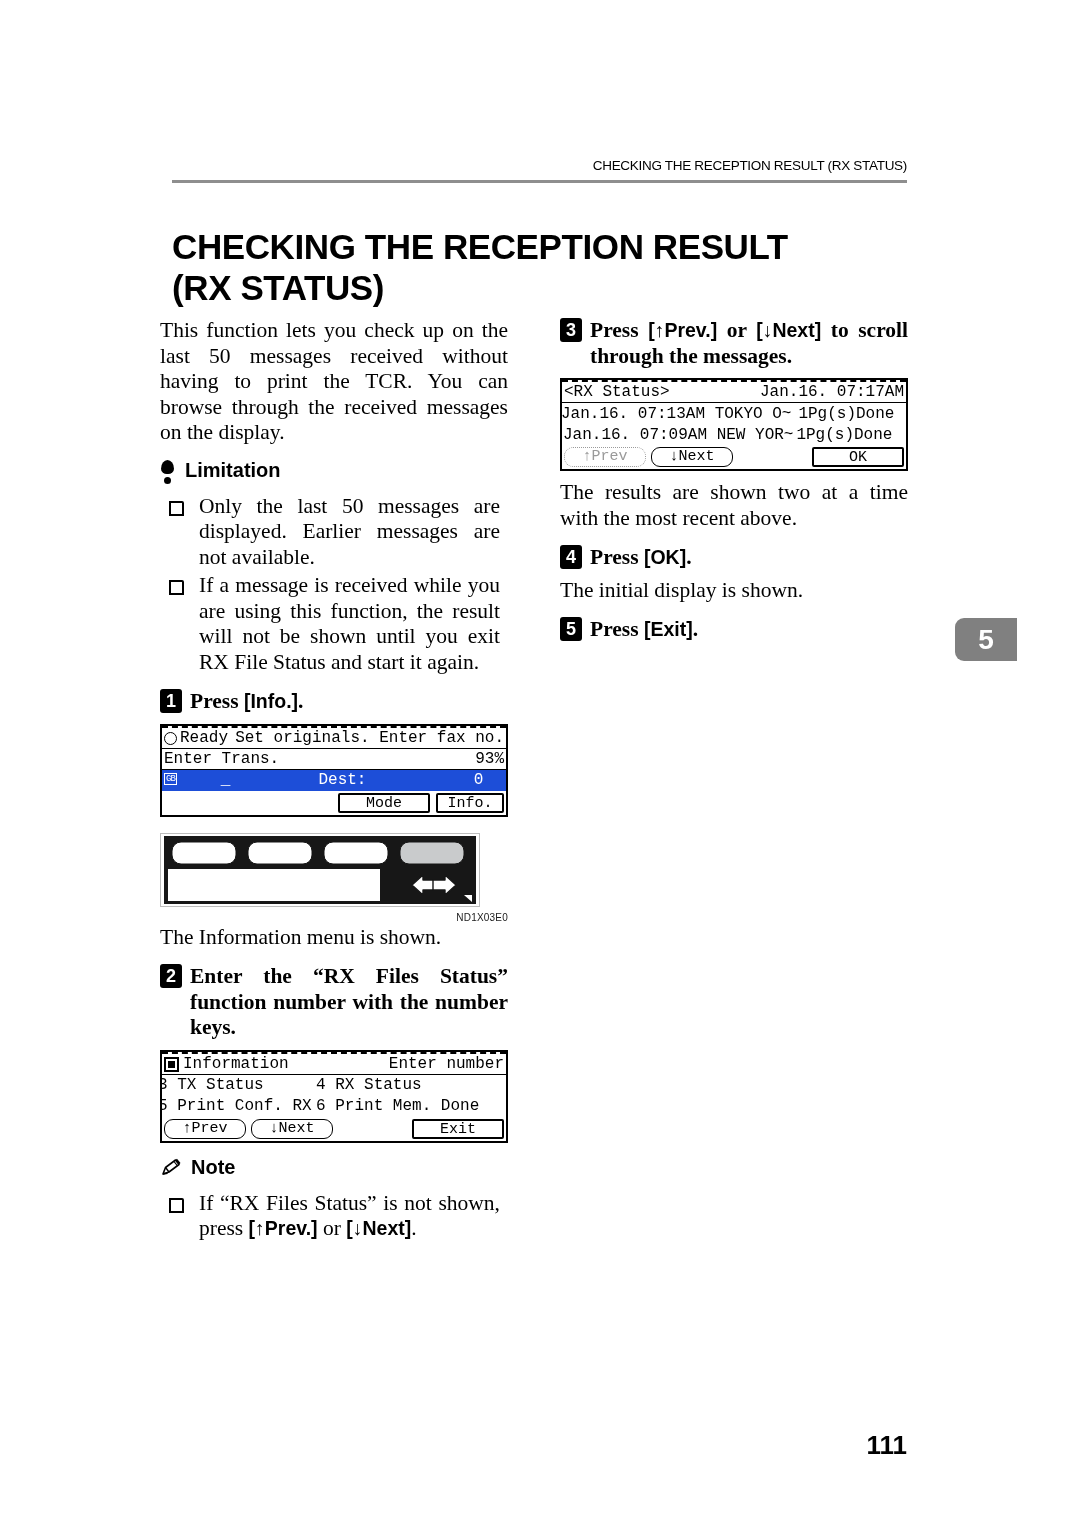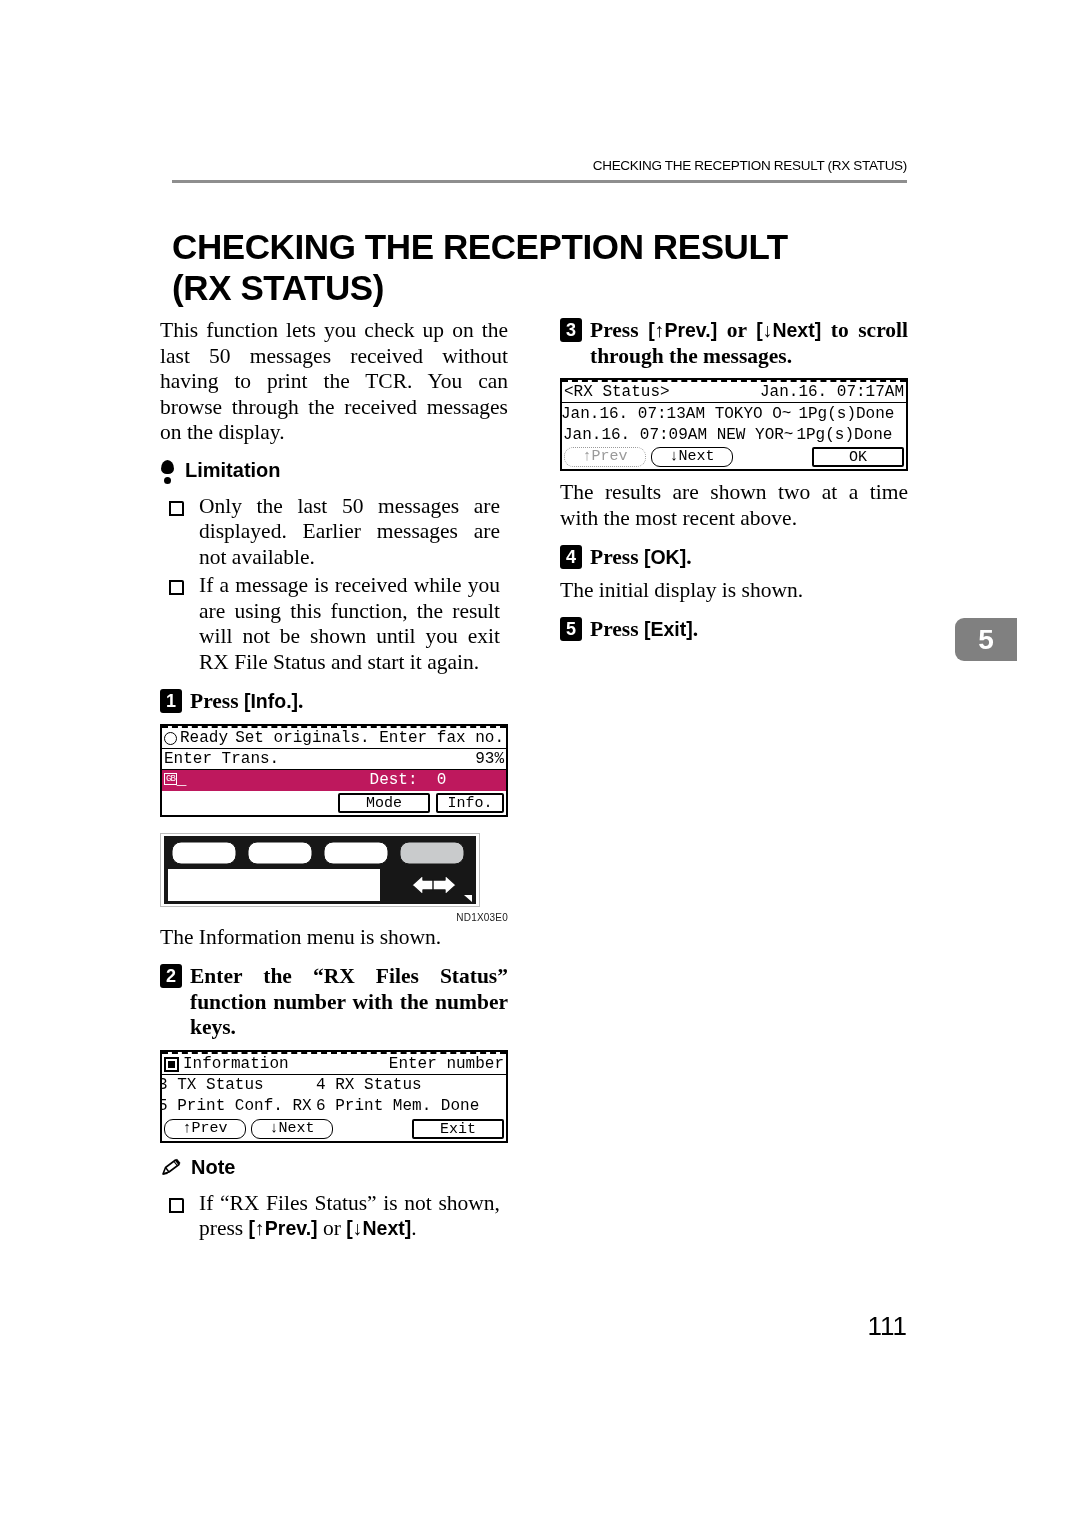--- a/index.html
+++ b/index.html
@@ -192,22 +192,23 @@
     white-space: pre;
     box-sizing: border-box;
   }
   .lcd-row.dashed-top {
     border-top: 2px dashed #000;
     border-bottom: 1px solid #000;
     height: 23px;
   }
   .lcd-row.ruled { border-bottom: 1px solid #000; }
   .lcd-row.invert {
-    background: #be185d;
+    background: #1d4ed8;
     color: #fff;
+    gap: 44px;
   }
   .lcd-spacer { flex: 1 1 auto; }
 
   .glyph-circle {
     display: inline-block;
     width: 11px; height: 11px;
     border: 1.5px solid #000;
     border-radius: 50%;
     margin-right: 3px;
     position: relative;
@@ -291,25 +292,25 @@
     font-weight: bold;
     font-size: 28px;
     line-height: 43px;
     text-align: center;
   }
 
   
   #page-number {
     position: absolute;
     left: 800px;
-    top: 1311px;
+    top: 1430px;
     width: 107px;
     text-align: right;
     font-family: "Liberation Sans", sans-serif;
-    font-weight: normal;
+    font-weight: bold;
     font-size: 26px;
   }
 </style>
 </head>
 <body>
 
 <div id="running-header">
   <span class="hdr-text">CHECKING THE RECEPTION RESULT (RX STATUS)</span>
 </div>
 <div id="header-rule"></div>

